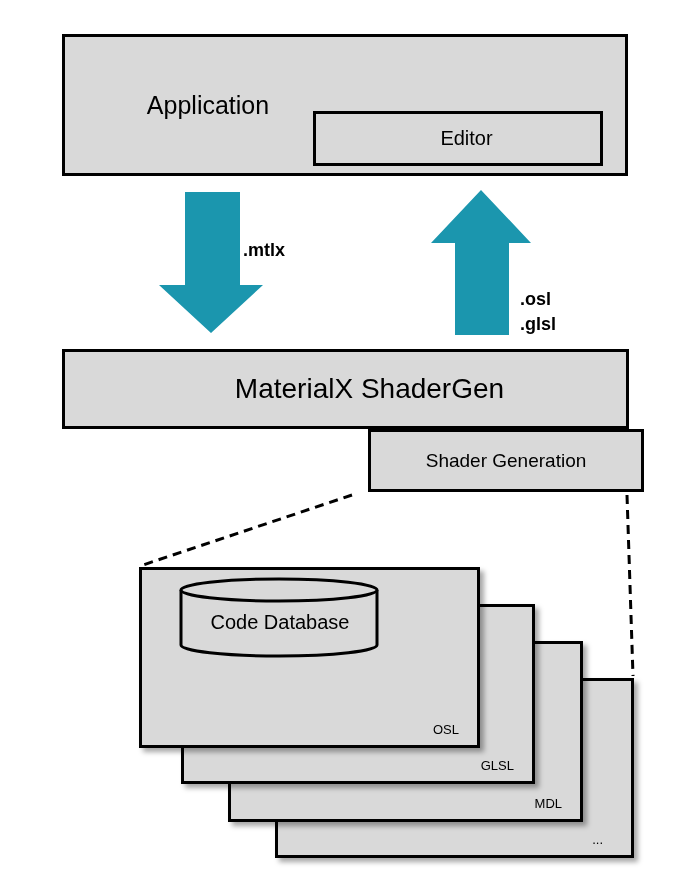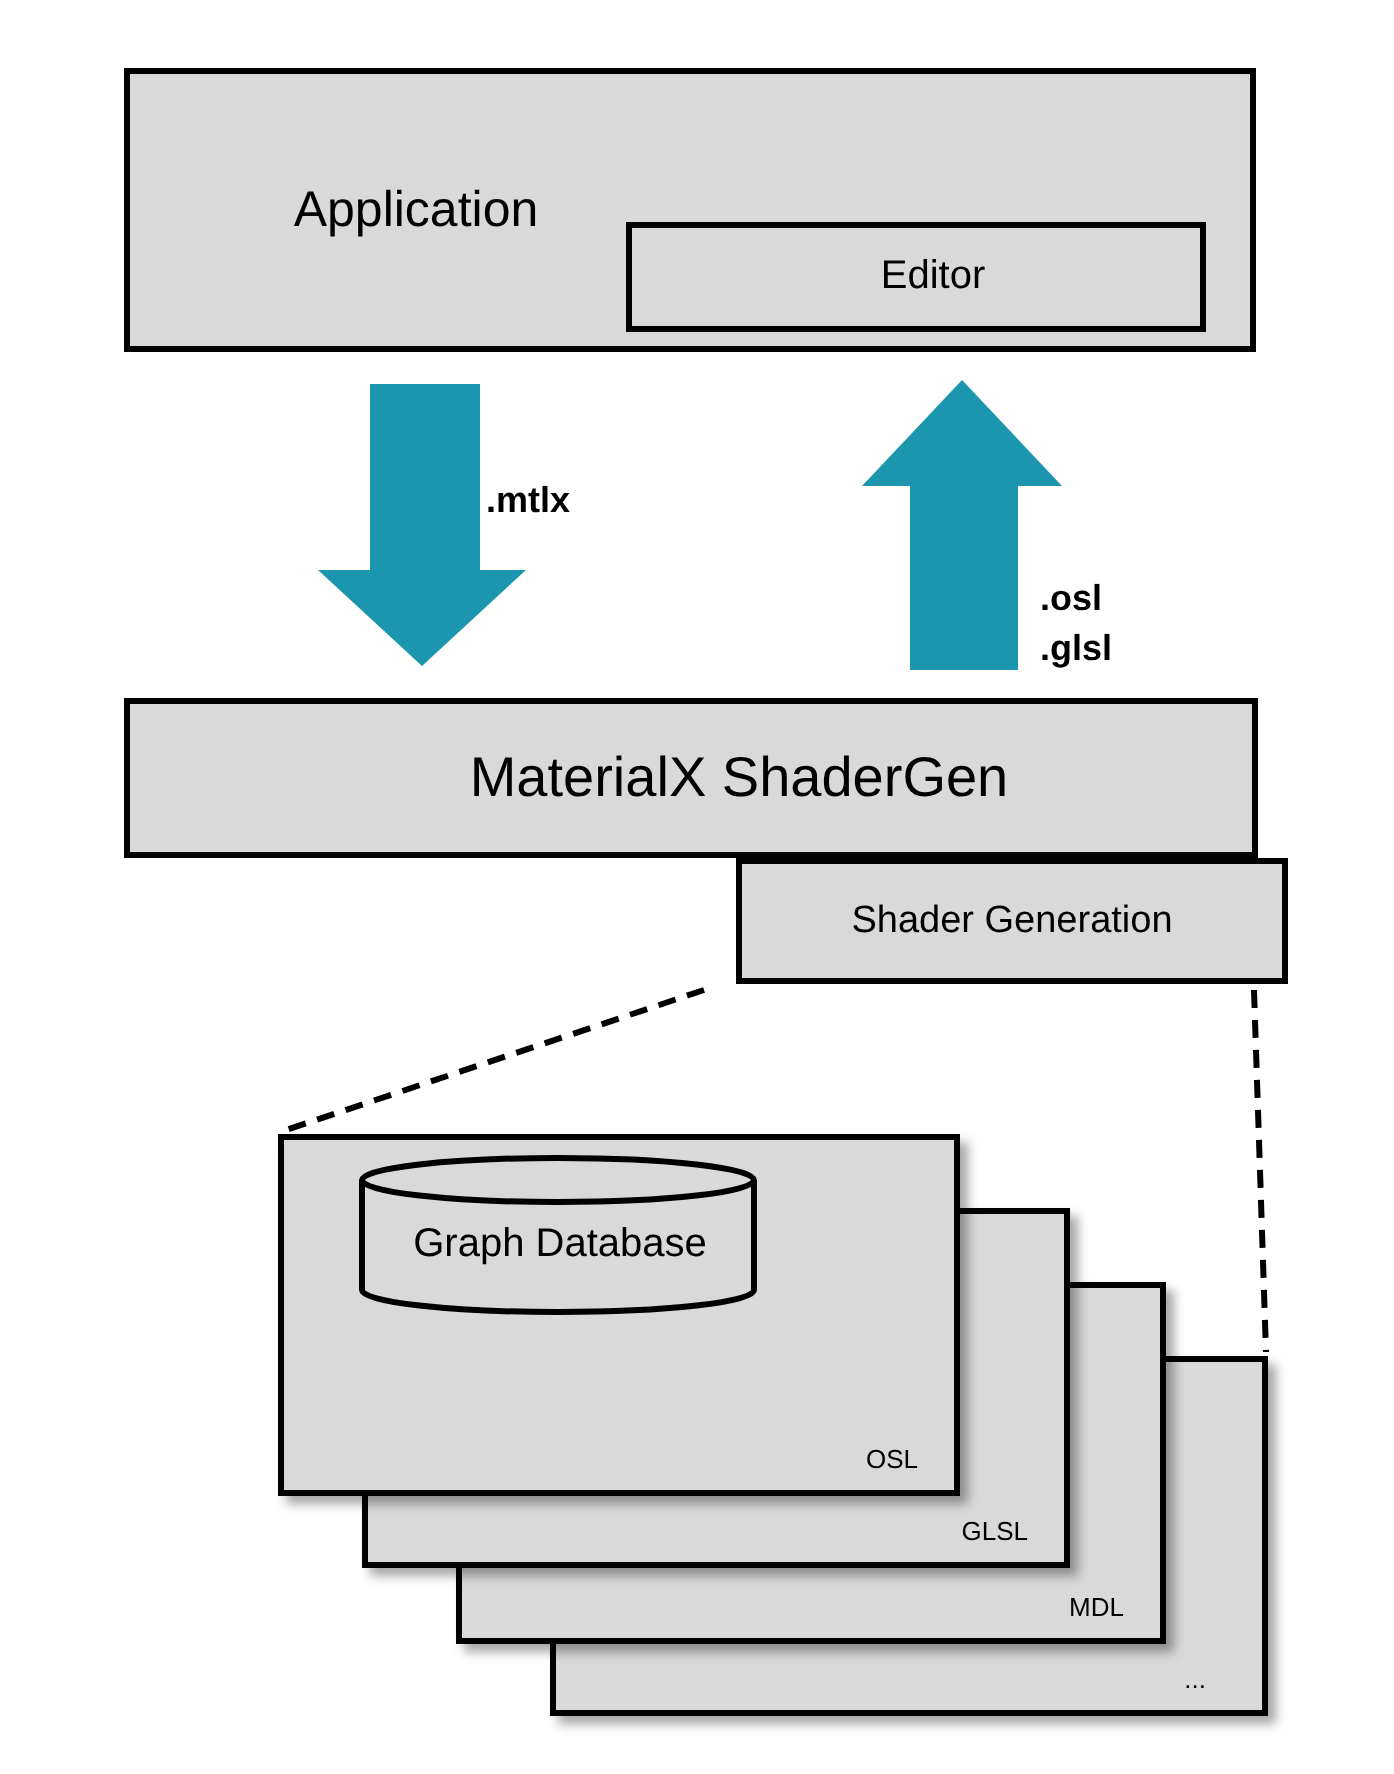--- a/index.html
+++ b/index.html
@@ -81,17 +81,17 @@
     <span class="card-label">MDL</span>
   </div>
   <div class="card card-glsl">
     <span class="card-label">GLSL</span>
   </div>
   <div class="card card-osl">
     <svg class="cyl-svg" width="210" height="92" viewBox="0 0 210 92">
       <path d="M 5 16 L 5 71 A 98 11 0 0 0 201 71 L 201 16" fill="#d9d9d9" stroke="#000" stroke-width="3"></path>
       <ellipse cx="103" cy="16" rx="98" ry="11" fill="#d9d9d9" stroke="#000" stroke-width="3"></ellipse>
     </svg>
-    <div class="cyl-text">Graph Database</div>
+    <div class="cyl-text">Code Database</div>
     <span class="card-label">OSL</span>
   </div>
 
 </div>
 
 </body></html>

